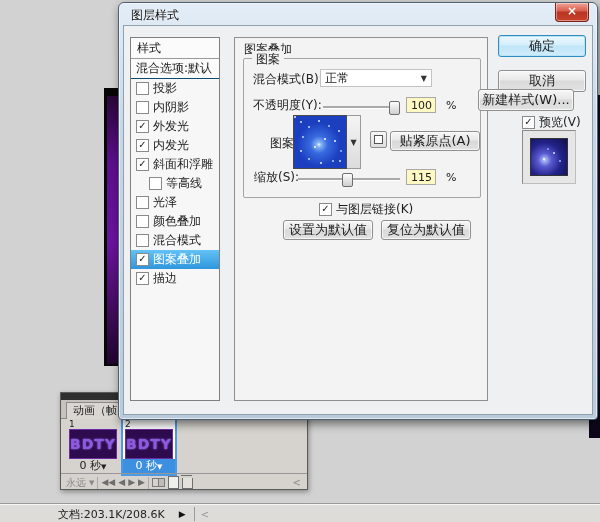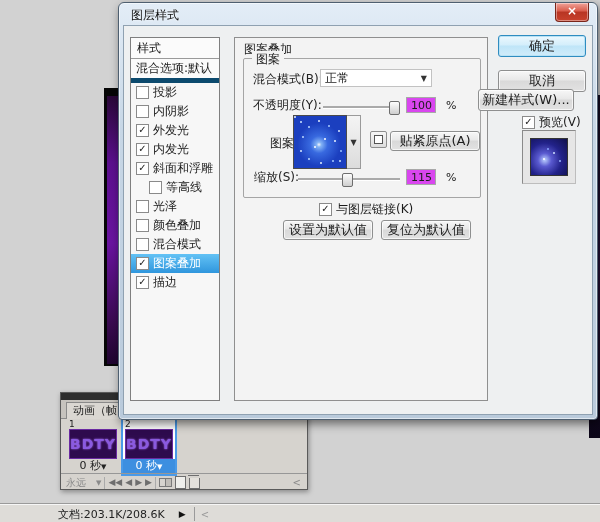--- a/index.html
+++ b/index.html
@@ -26,42 +26,42 @@
     color:#fff;font-weight:bold;font-size:12px;text-align:center;line-height:17px;
     box-shadow:inset 0 0 0 1px rgba(255,255,255,.4);cursor:default;}
   #dlg .client{position:absolute;left:4px;right:4px;top:22px;bottom:4px;
     background:#eef0f1;border:1px solid #8fa1b1;}
 
   
   .styles-list{position:absolute;left:6px;top:11px;width:90px;height:364px;background:#f7f7f7;
     border:1px solid #7f7f7f;box-sizing:border-box;}
   .styles-header{height:20px;line-height:20px;padding-left:6px;border-bottom:1px solid #9a9a9a;background:#fbfbfb;}
   .srow{height:19px;display:flex;align-items:center;padding-left:5px;gap:4px;}
-  .srow.plain{border-bottom:5px solid #0c4a6e;padding-left:5px;height:19px;background:#fbfbfb;}
+  .srow.plain{border-bottom:1px solid #0c4a6e;padding-left:5px;height:19px;background:#fbfbfb;}
   .srow.indent{padding-left:18px;}
   .srow.sel{background:linear-gradient(180deg,#63c2f5 0%,#2f96dd 100%);color:#fff;}
   .cb{flex:0 0 auto;width:11px;height:11px;background:#fff;border:1px solid #8a8a8a;
     font-size:10px;line-height:10px;text-align:center;color:#222;}
   .srow .lbl{white-space:nowrap;font-size:12px;}
 
   
   .mainpanel{position:absolute;left:110px;top:11px;width:254px;height:364px;background:#f3f3f3;
     border:1px solid #8f8f8f;box-sizing:border-box;}
   .section-title{position:absolute;left:9px;top:3px;font-size:12px;color:#222;}
   .groupbox{position:absolute;left:8px;top:20px;width:236px;height:138px;border:1px solid #a5a5a5;border-radius:2px;}
   .legend{position:absolute;left:8px;top:-8px;background:#f3f3f3;padding:0 4px;font-size:12px;}
   .row-label{position:absolute;font-size:12px;color:#222;}
   .dropdown{position:absolute;left:76px;top:10px;width:112px;height:18px;background:#fff;
     border:1px solid #c2c2c2;display:flex;align-items:center;justify-content:space-between;
     padding:0 4px;box-sizing:border-box;}
   .dropdown .arrow{font-size:8px;color:#333;}
   .slider-track{position:absolute;height:2px;background:#aaa;border-bottom:1px solid #fff;}
   .slider-thumb{position:absolute;width:9px;height:12px;top:-5px;border:1px solid #6e6e6e;border-radius:2px;
     background:linear-gradient(180deg,#fdfdfd,#cfcfcf);}
-  .valbox{position:absolute;width:30px;height:16px;background:#d946ef;border:1px solid #a8a8a8;
+  .valbox{position:absolute;width:30px;height:16px;background:#fef9c3;border:1px solid #a8a8a8;
     font-size:11px;text-align:right;line-height:16px;padding-right:3px;box-sizing:border-box;}
   .pct{position:absolute;font-size:11px;}
 
   
   .pattern-well{position:absolute;left:49px;top:56px;width:52px;height:52px;border:1px solid #4a4a4a;
     background:#1b3fbf;overflow:hidden;}
   .pattern-well .burst{position:absolute;inset:0;
     background:radial-gradient(circle at 48% 55%, rgba(255,255,255,.95) 0%, rgba(150,200,255,.85) 6%,
      rgba(80,140,250,.55) 22%, rgba(30,70,210,0) 55%);}
   .stars{position:absolute;left:0;top:0;width:2px;height:2px;border-radius:50%;background:#eaf4ff;
@@ -107,21 +107,21 @@
   .frame .fnum{font-size:9px;line-height:9px;padding-left:2px;}
   .fthumb{width:46px;height:28px;margin:0 auto;background:#2e0b4e;border:1px solid #6a2aa0;
     color:#8a5adf;font-weight:bold;font-size:14px;letter-spacing:1px;text-align:center;line-height:28px;
     text-shadow:0 0 2px #b07aff;}
   .fdelay{font-size:11px;text-align:center;line-height:13px;color:#222;}
   .fdelay .arrow{font-size:7px;}
   .frame.sel{outline:2px solid #4a9ae8;background:#fff;}
   .frame.sel .fdelay{background:#3d8fe0;color:#fff;}
   #anim .controls{position:absolute;left:0;right:0;top:80px;height:17px;border-top:1px solid #979797;
     display:flex;align-items:center;gap:3px;padding-left:5px;color:#7a7a7a;font-size:9px;}
-  .loop{font-size:10px;color:#8a8a8a;display:flex;gap:10px;align-items:center;}
+  .loop{font-size:10px;color:#8a8a8a;display:flex;gap:3px;align-items:center;}
   .pbtn{color:#6e6e6e;font-size:9px;line-height:15px;}
   .sep{width:1px;height:12px;background:#aaa;}
   .ico-tween{position:relative;width:13px;height:10px;}
   .ico-tween::before,.ico-tween::after{content:"";position:absolute;width:5px;height:7px;border:1px solid #7a7a7a;top:0;}
   .ico-tween::before{left:0;} .ico-tween::after{left:6px;background:#c0bdb8;}
   .ico-new{position:relative;width:9px;height:11px;border:1px solid #6e6e6e;background:#efefec;}
   .ico-trash{position:relative;width:9px;height:10px;border:1px solid #6e6e6e;border-top:none;background:#e4e1dc;margin-top:2px;}
   .ico-trash::before{content:"";position:absolute;left:-2px;top:-3px;width:11px;height:1px;background:#6e6e6e;}
   .scroll-left{margin-left:auto;margin-right:6px;color:#8a8a8a;font-size:10px;}
 

